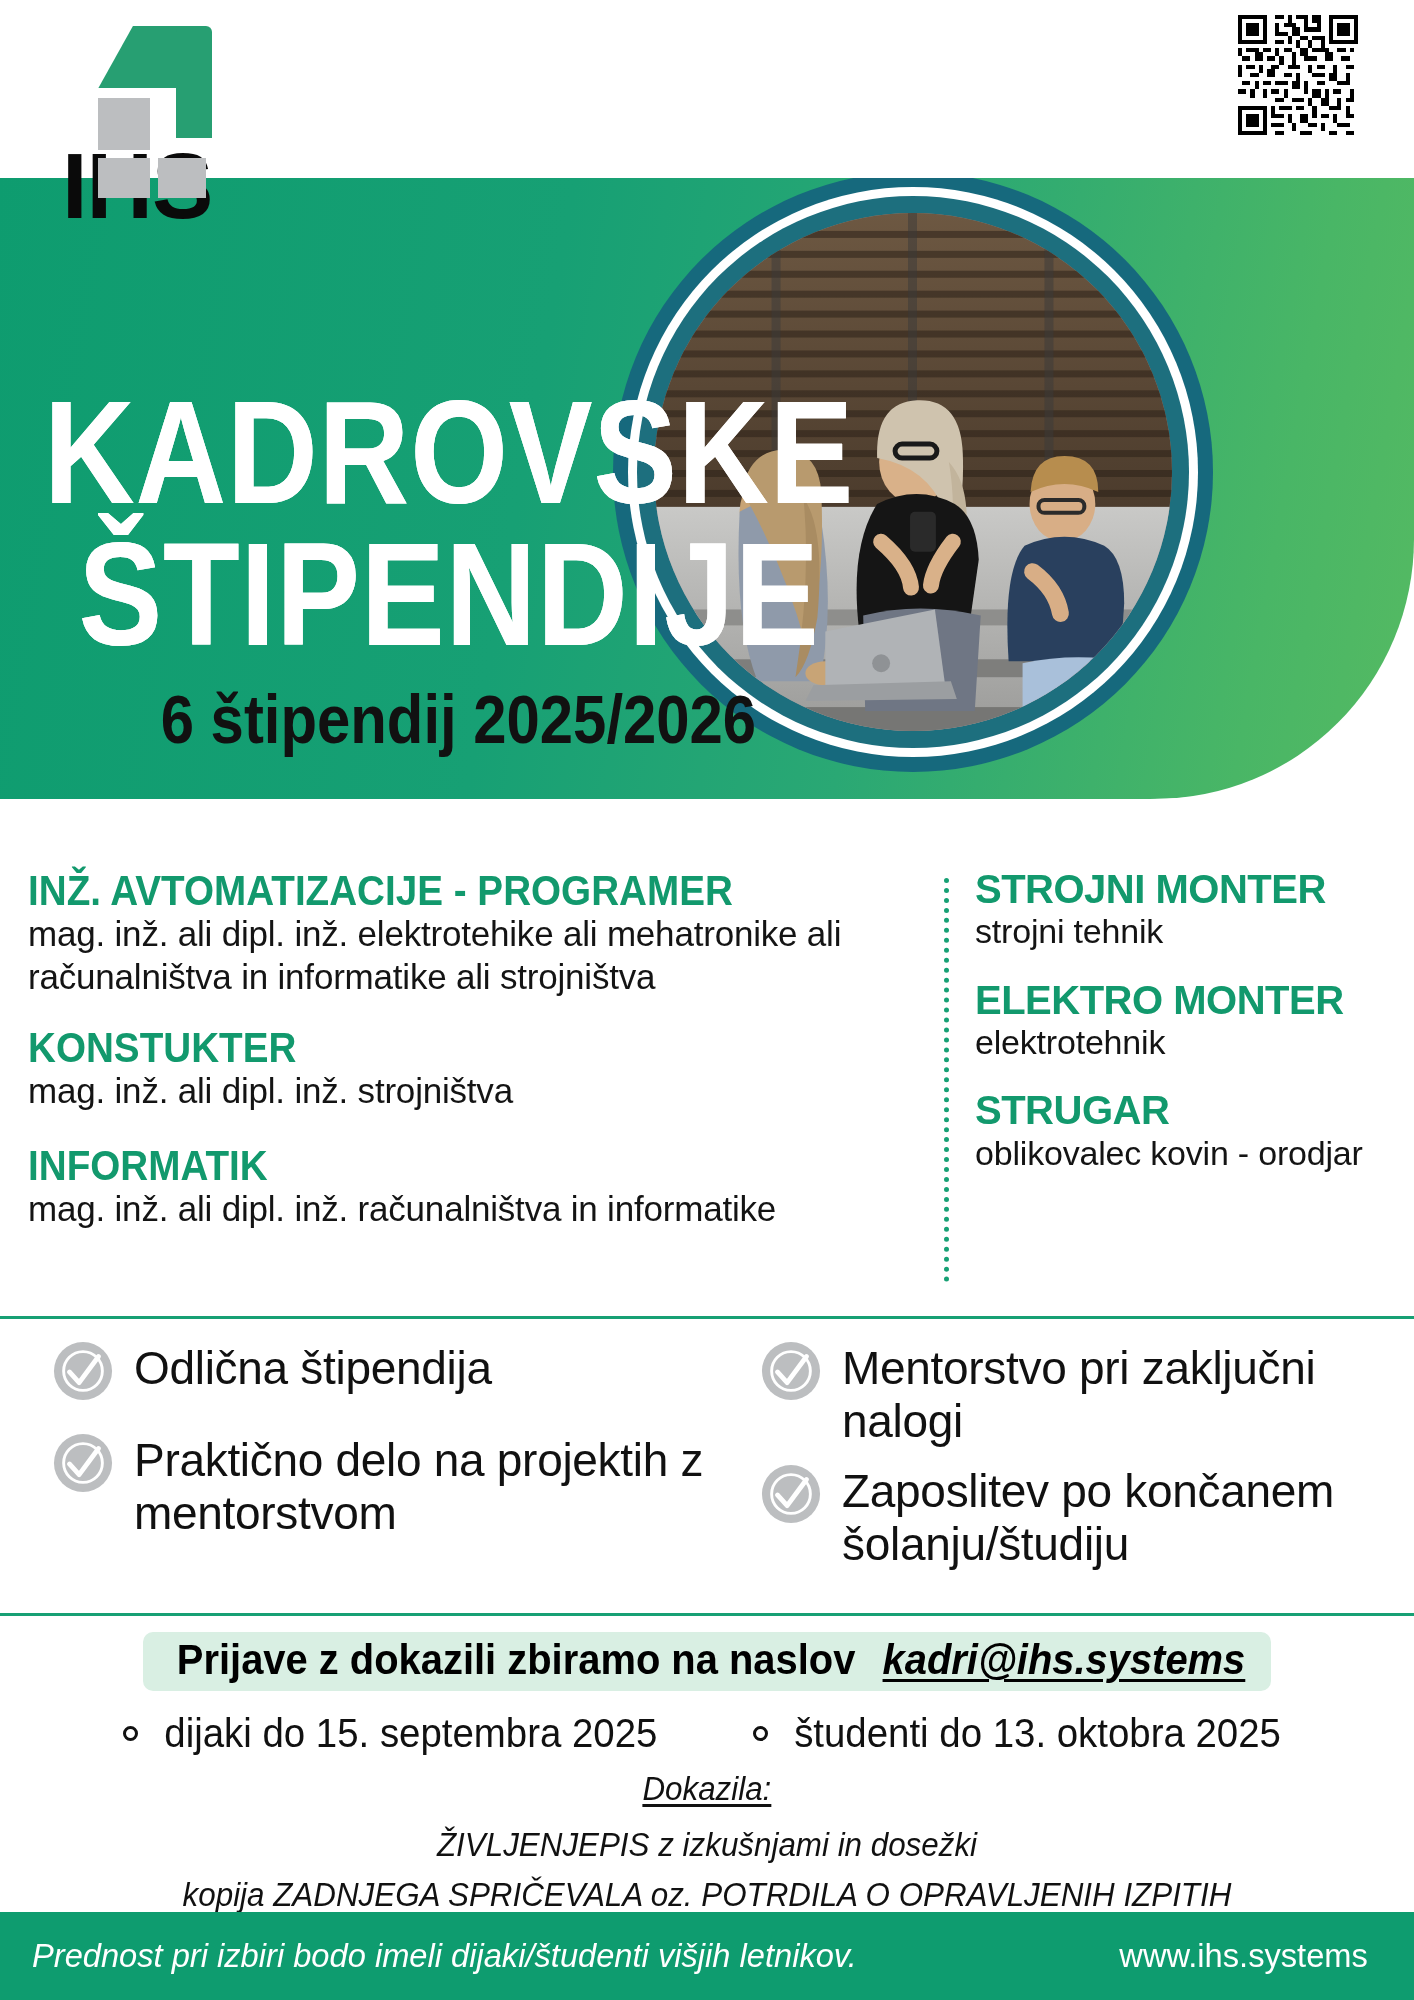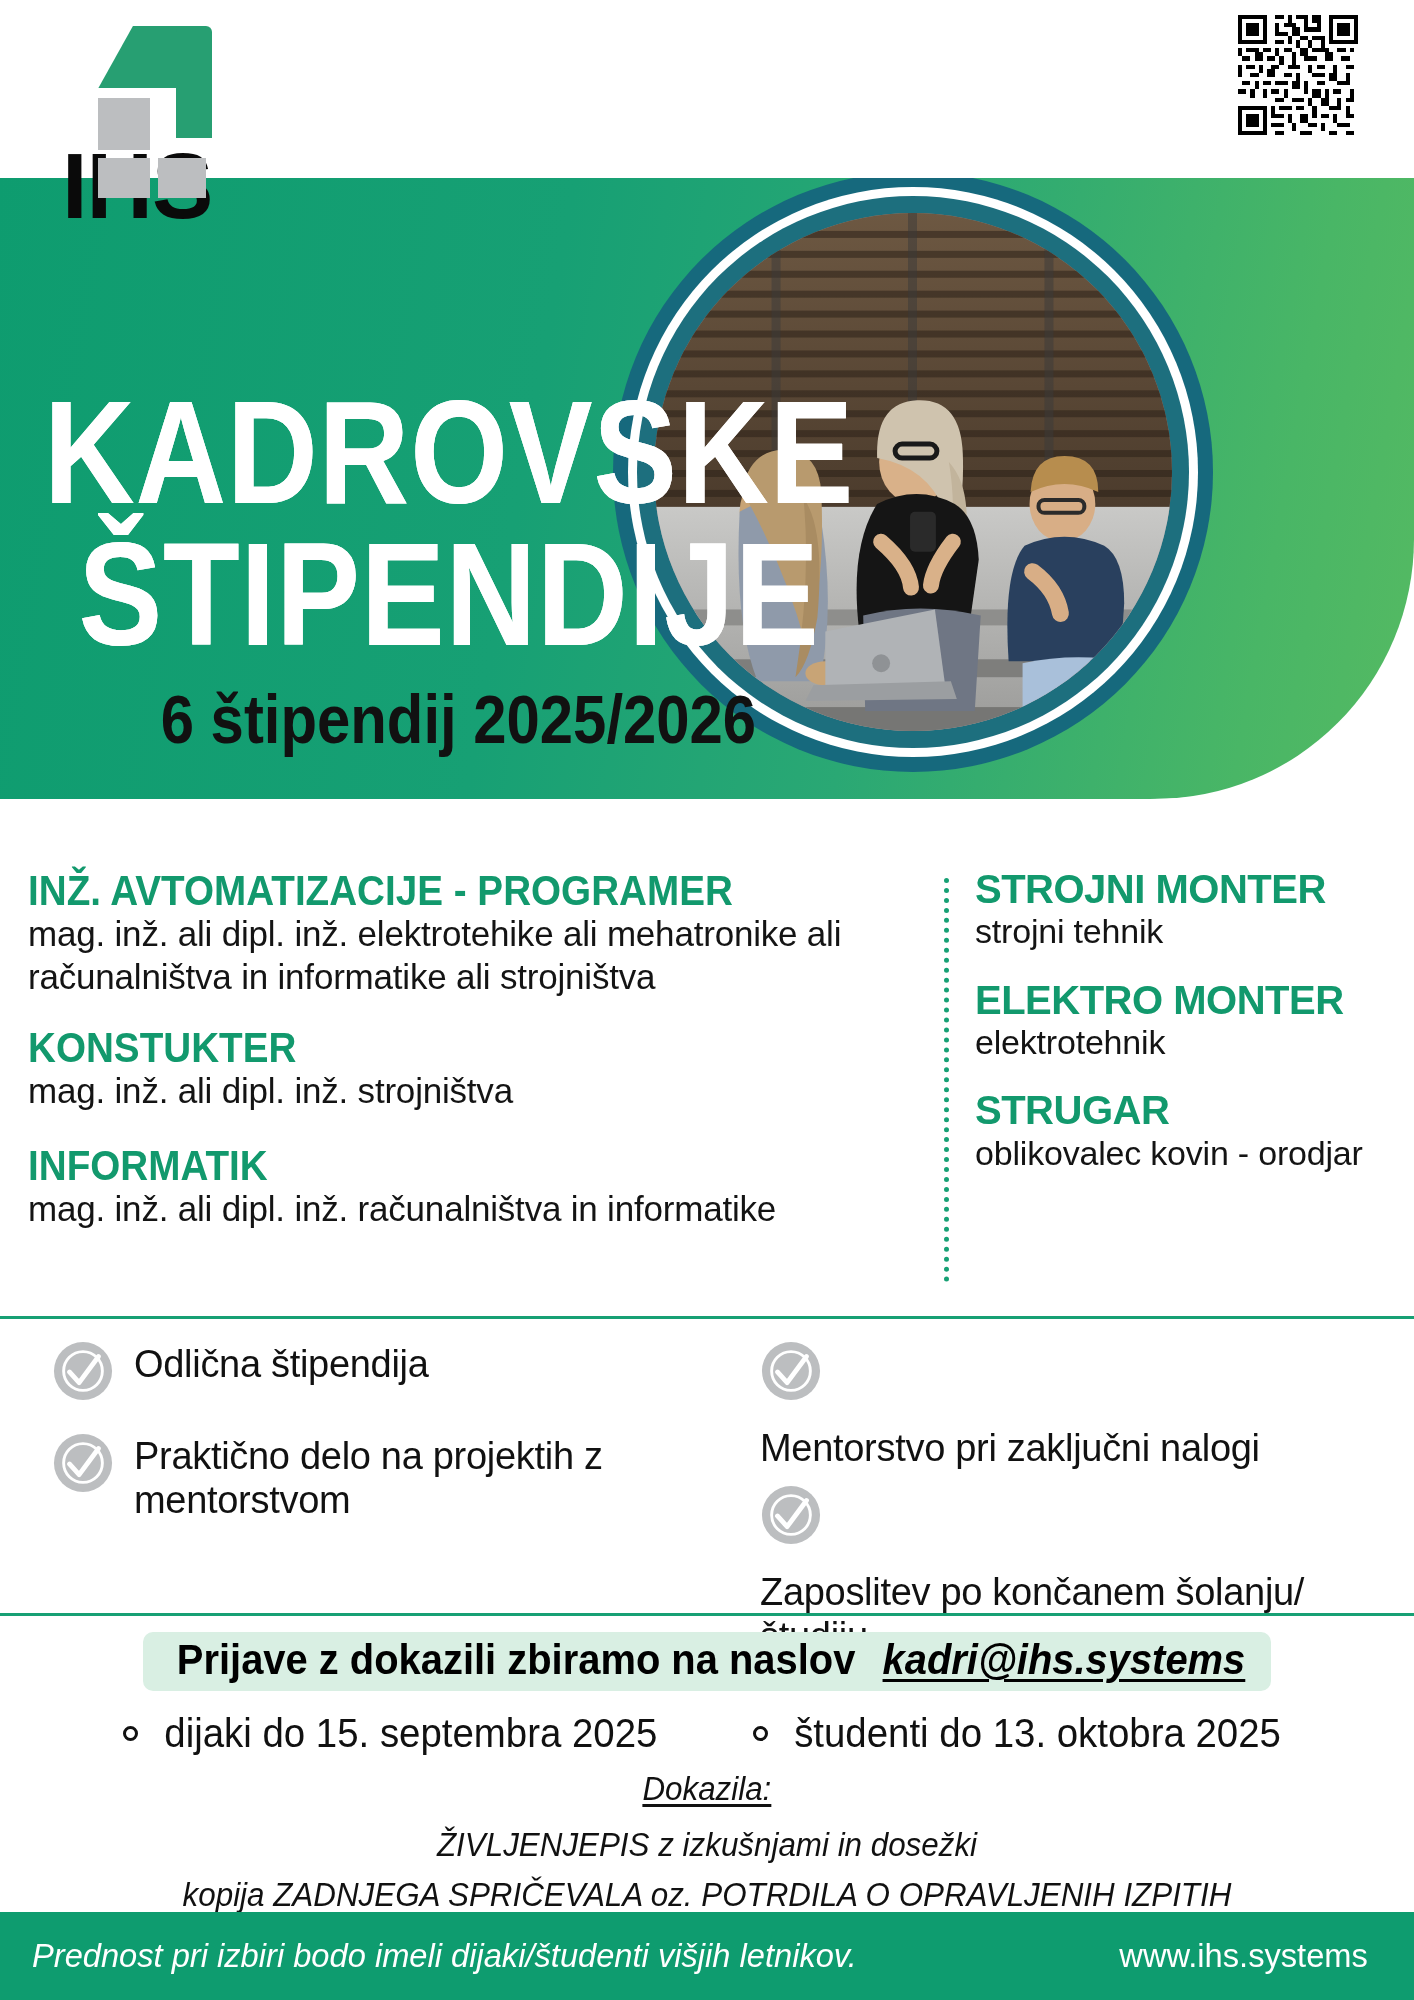--- a/index.html
+++ b/index.html
@@ -111,24 +111,24 @@
 
   
   .benefits{position:absolute;left:0;top:1338px;width:1414px;height:270px;z-index:5;}
   .ben-col{position:absolute;top:0;}
   .ben-col.bl{left:52px;width:660px;}
   .ben-col.br{left:760px;width:640px;}
   .ben{display:flex;align-items:flex-start;gap:20px;margin-bottom:28px;}
   .ben .chk{flex:0 0 auto;width:62px;height:62px;position:relative;margin-top:2px;}
   .ben .chk svg{display:block;width:62px;height:62px;}
   .ben .btxt{
-    font-family:"Liberation Sans",sans-serif;font-size:38px;line-height:1.16;color:#111;
+    font-family:"Liberation Sans",sans-serif;font-size:46px;line-height:1.16;color:#111;
     letter-spacing:-0.3px;padding-top:4px;
   }
-  .ben-col.br .ben{margin-bottom:12px;flex-direction:column;}
+  .ben-col.br .ben{margin-bottom:12px;}
 
   
   .apply{position:absolute;left:0;top:1632px;width:1414px;z-index:5;text-align:center;}
   .apply-line{display:inline-block;background:#d9efe3;border-radius:10px;padding:4px 16px 7px 16px;}
   .apply-line .t{
     font-family:"Liberation Sans Narrow","Liberation Sans",sans-serif;
     font-weight:700;font-size:42px;color:#000;transform:scaleX(0.95);display:inline-block;
   }
   .apply-line .mail{
     font-family:"Liberation Sans Narrow","Liberation Sans",sans-serif;

